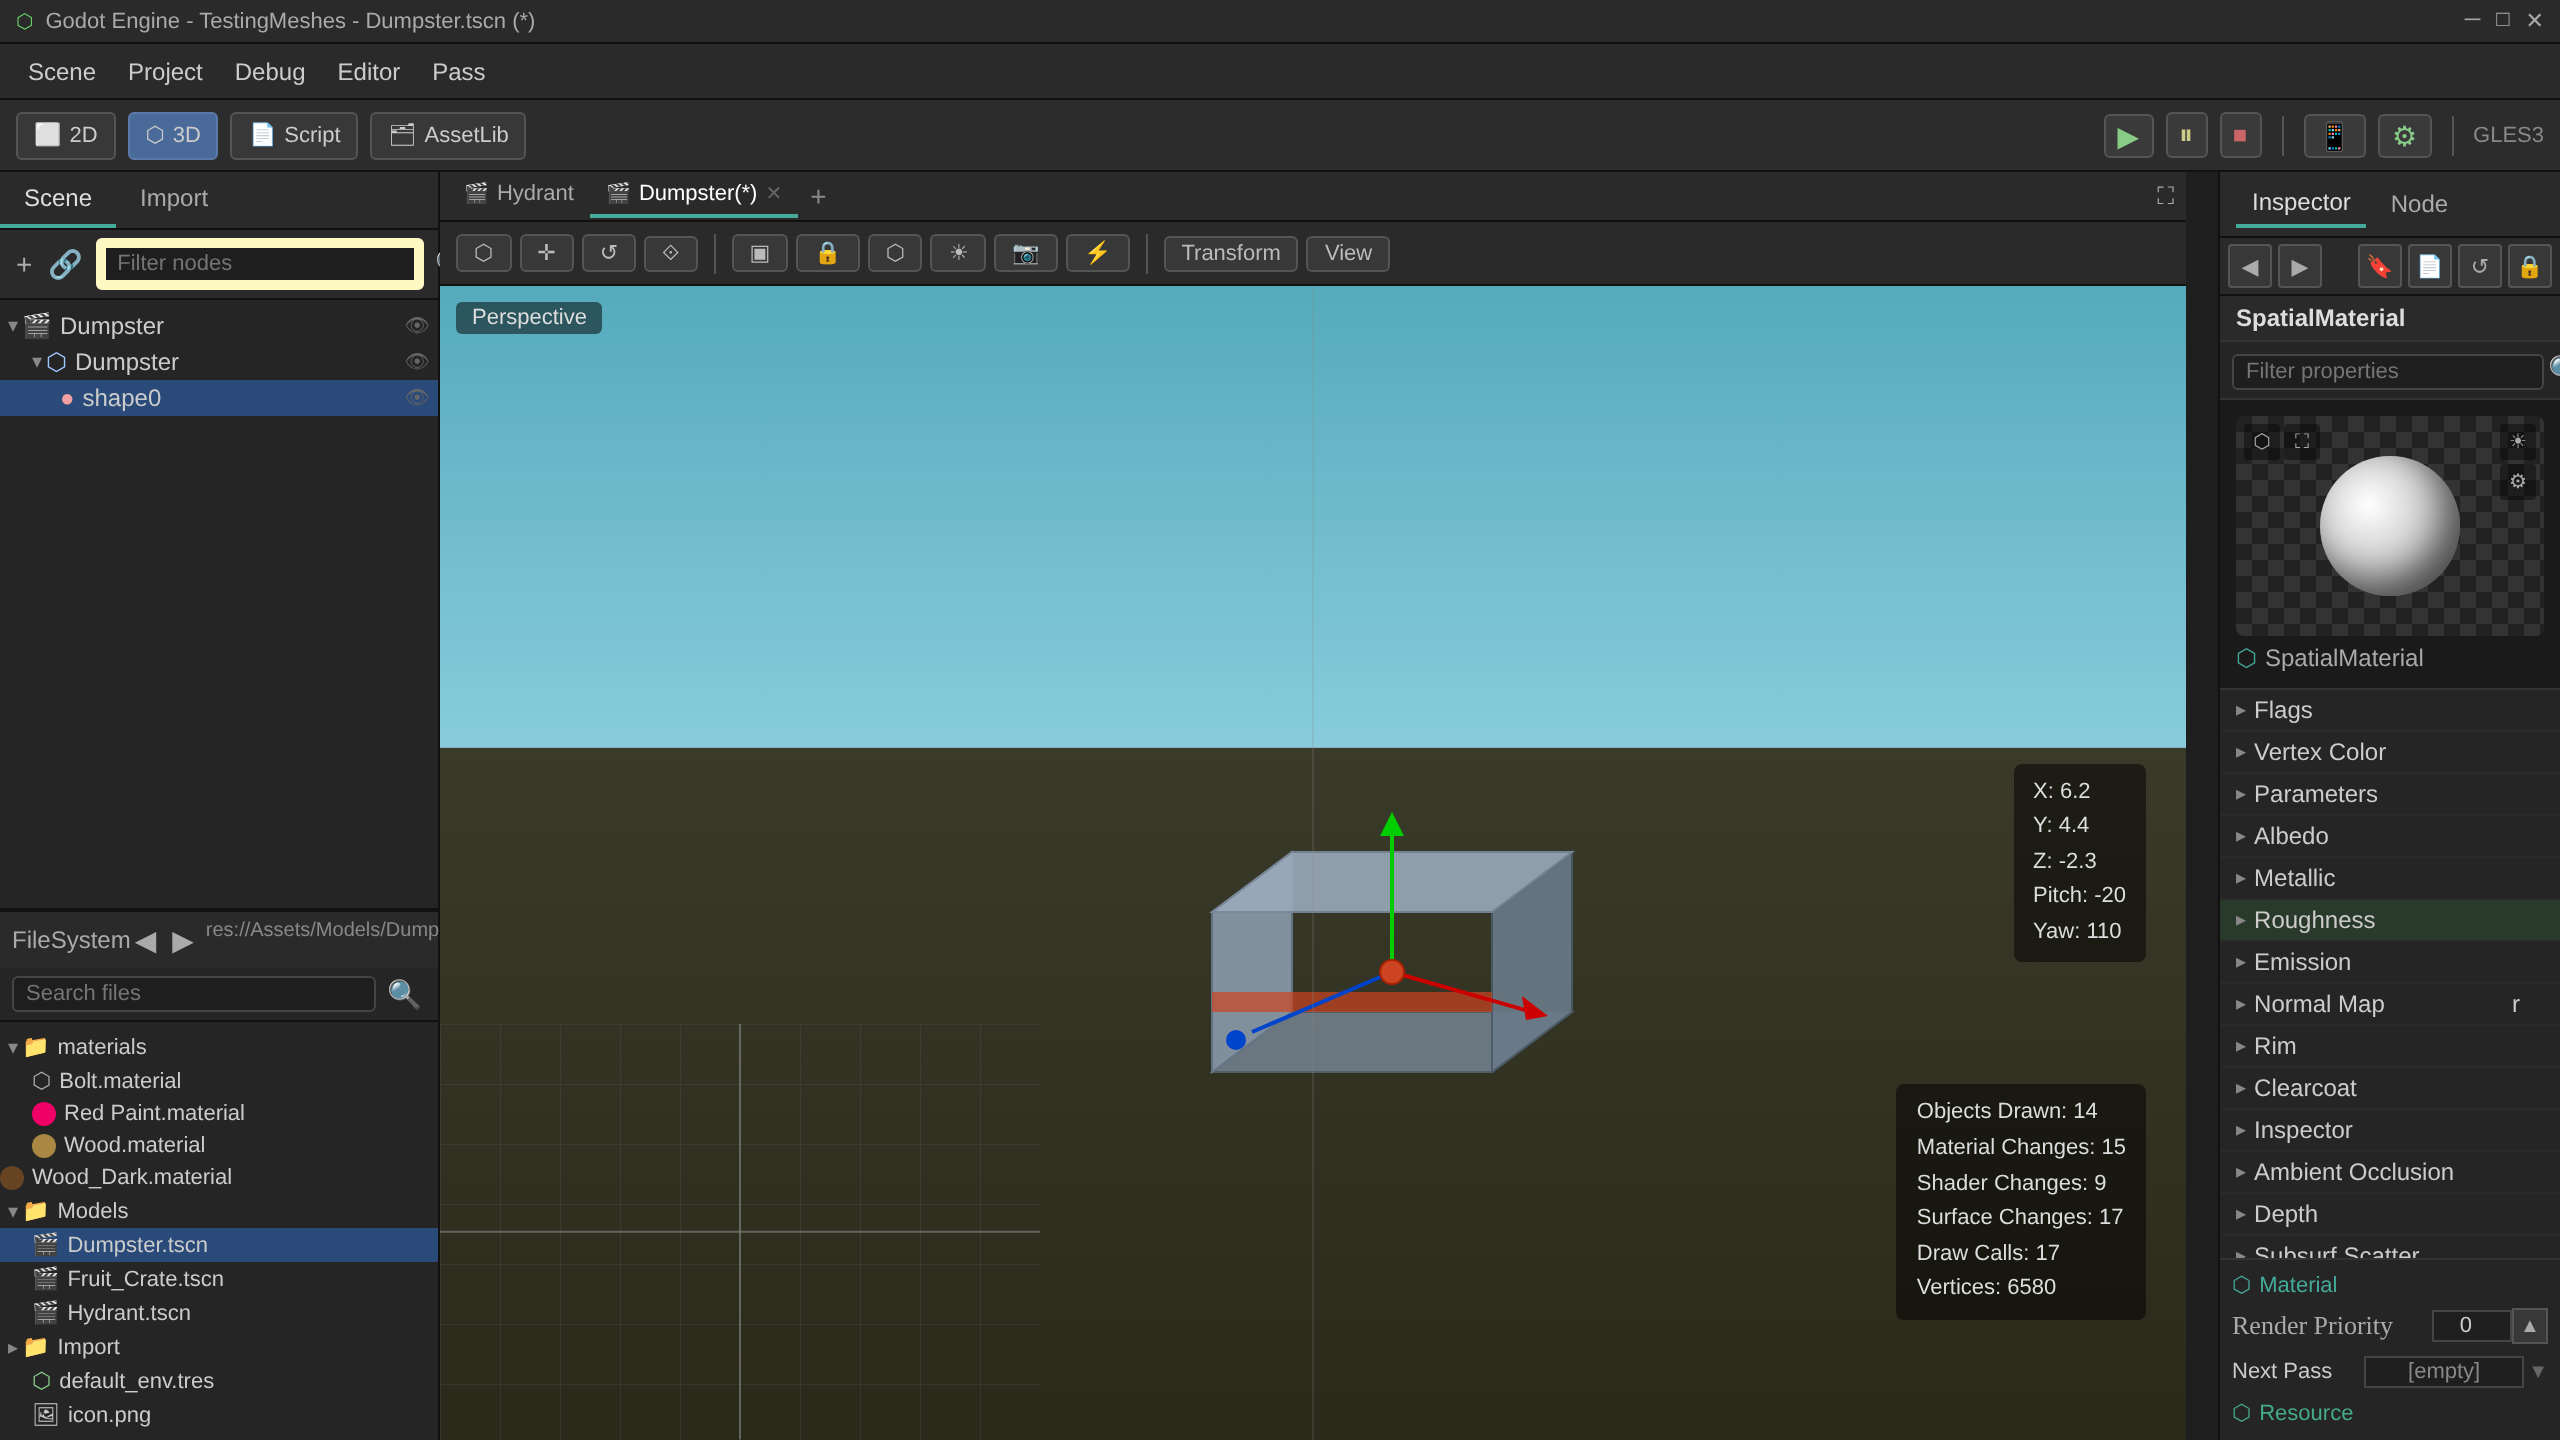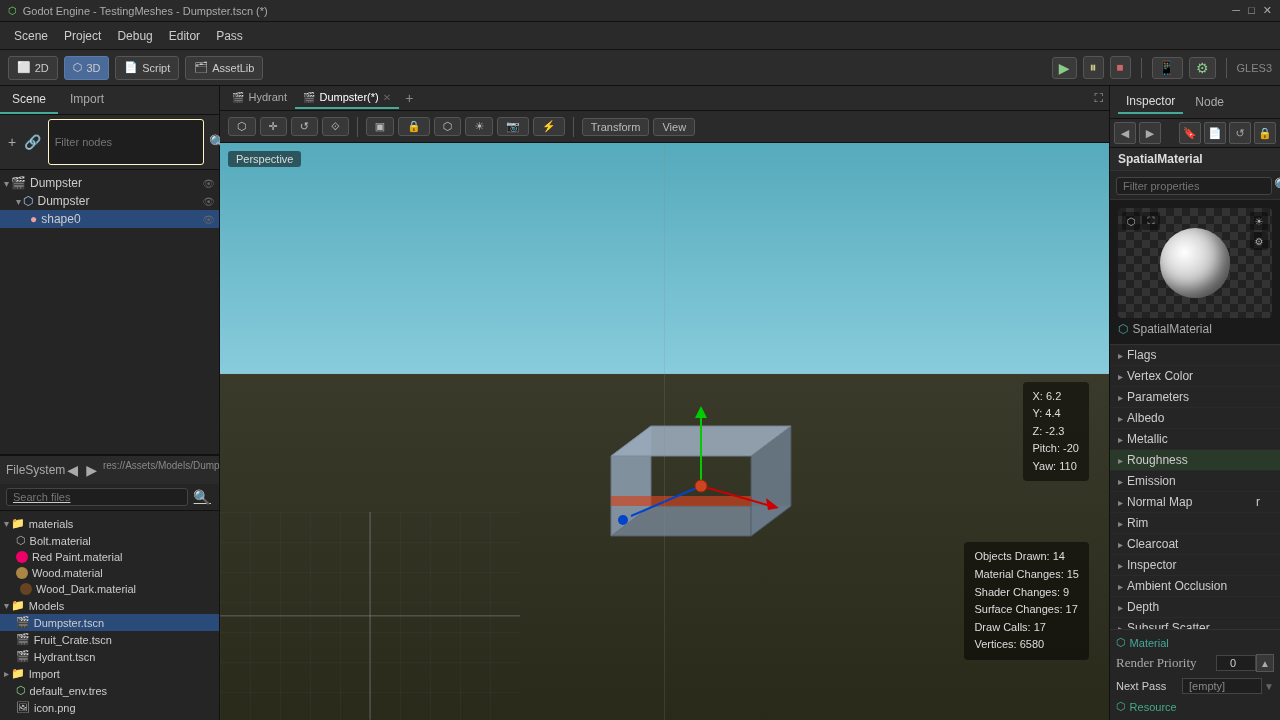--- a/index.html
+++ b/index.html
@@ -23,21 +23,21 @@
     
     
     .main-layout { display: flex; flex: 1; overflow: hidden; }
     
     
     .left-panel { width: 220px; background: #252525; border-right: 1px solid #111; display: flex; flex-direction: column; }
     .panel-tabs { display: flex; background: #2a2a2a; border-bottom: 1px solid #111; }
     .panel-tab { padding: 6px 12px; font-size: 12px; cursor: pointer; color: #aaa; border-bottom: 2px solid transparent; }
     .panel-tab.active { color: #ddd; border-bottom-color: #4a9; }
     .panel-toolbar { display: flex; align-items: center; padding: 4px 6px; background: #2a2a2a; border-bottom: 1px solid #111; gap: 4px; }
-    .panel-toolbar input { flex: 1; background: #1e1e1e; border: 1px solid #fef9c3; color: #ccc; padding: 16px 6px; border-radius: 3px; font-size: 11px; }
+    .panel-toolbar input { flex: 1; background: #1e1e1e; border: 5px solid #fef9c3; color: #ccc; padding: 2px 6px; border-radius: 3px; font-size: 11px; }
     .icon-btn { background: none; border: none; color: #aaa; cursor: pointer; font-size: 14px; padding: 2px; }
     
     
     .tree { flex: 1; overflow-y: auto; padding: 4px 0; }
     .tree-item { display: flex; align-items: center; padding: 2px 4px; cursor: pointer; }
     .tree-item.selected { background: #2a4a7a; }
     .tree-indent { display: inline-block; }
     .tree-arrow { color: #888; margin-right: 2px; font-size: 10px; }
     .tree-icon { margin-right: 4px; font-size: 12px; }
     .tree-label { font-size: 12px; color: #ccc; }
@@ -59,21 +59,21 @@
     
     .watermark { position: absolute; bottom: 20px; left: 50%; transform: translateX(-50%); opacity: 0.8; }
     
     
     .bottom-bar { height: 28px; background: #2a2a2a; border-top: 1px solid #111; display: flex; align-items: center; padding: 0 8px; gap: 4px; font-size: 11px; }
     .bottom-tab { padding: 2px 10px; color: #aaa; cursor: pointer; border-radius: 3px; }
     .bottom-tab.active { background: #3a3a3a; color: #fff; }
     .status-right { margin-left: auto; color: #888; font-size: 11px; }
     
     
-    .right-panel { width: 171px; background: #252525; border-left: 1px solid #111; display: flex; flex-direction: column; }
+    .right-panel { width: 171px; background: #252525; border-left: 1px solid #111; display: flex; flex-direction: column; margin-left: 16px; }
     .inspector-header { display: flex; align-items: center; background: #2a2a2a; border-bottom: 1px solid #111; padding: 4px 8px; gap: 4px; }
     .inspector-tab { padding: 4px 8px; font-size: 12px; cursor: pointer; color: #aaa; }
     .inspector-tab.active { color: #ddd; border-bottom: 2px solid #4a9; }
     
     .inspector-toolbar { display: flex; align-items: center; padding: 3px 4px; background: #2a2a2a; border-bottom: 1px solid #111; gap: 3px; }
     .insp-btn { background: #383838; border: 1px solid #555; color: #aaa; width: 22px; height: 22px; display: flex; align-items: center; justify-content: center; border-radius: 2px; cursor: pointer; font-size: 11px; }
     
     
     .material-preview { background: #1a1a1a; padding: 8px; border-bottom: 1px solid #333; position: relative; }
     .preview-container { background: repeating-conic-gradient(#333 0% 25%, #222 0% 50%) 0 0 / 16px 16px; width: 100%; height: 110px; border-radius: 4px; display: flex; align-items: center; justify-content: center; position: relative; }
@@ -93,27 +93,27 @@
     .prop-arrow { color: #888; margin-right: 4px; font-size: 10px; }
     .prop-label { font-size: 12px; color: #ccc; }
     
     
     .inspector-bottom { border-top: 1px solid #333; padding: 4px 6px; }
     .render-priority-row { display: flex; align-items: center; padding: 3px 0; }
     .rp-label { font-size: 13px; color: #aaa; flex: 1; font-family: Liberation Serif, serif; }
     .rp-value { background: #1e1e1e; border: 1px solid #444; color: #ccc; padding: 1px 4px; width: 40px; font-size: 11px; text-align: right; }
     .next-pass-row { display: flex; align-items: center; padding: 3px 0; }
     .np-label { font-size: 11px; color: #ccc; flex: 1; }
-    .np-value { background: #1e1e1e; border: 1px solid #444; color: #888; padding: 1px 6px; font-size: 11px; flex: 1; }
+    .np-value { background: #1e1e1e; border: 1px solid #444; color: #888; padding: 1px 6px; font-size: 11px; flex: 1; text-align: center; }
     .resource-row { display: flex; align-items: center; padding: 3px 0; }
     .res-icon { color: #4a8; margin-right: 4px; font-size: 11px; }
     .res-label { font-size: 11px; color: #4a8; }
     .fs-header { display: flex; align-items: center; padding: 4px 6px; background: #2a2a2a; border-top: 1px solid #111; }
     .fs-title { font-size: 12px; color: #aaa; }
-    .fs-toolbar { display: flex; align-items: center; padding: 3px 6px; gap: 4px; border-bottom: 1px solid #111; text-decoration: underline; }
+    .fs-toolbar { display: flex; align-items: center; padding: 3px 6px; gap: 4px; border-bottom: 1px solid #111; }
     .fs-search { flex: 1; background: #1e1e1e; border: 1px solid #444; color: #ccc; padding: 2px 6px; border-radius: 3px; font-size: 11px; }
     .fs-tree { flex: 1; overflow-y: auto; padding: 4px 0; }
     .fs-item { display: flex; align-items: center; padding: 2px 4px; cursor: pointer; font-size: 11px; }
     .fs-item.selected { background: #2a4a7a; }
     .fs-icon { margin-right: 4px; font-size: 11px; }
     
     
     .tabs-row { display: flex; align-items: center; background: #2a2a2a; border-bottom: 1px solid #111; padding: 0 4px; }
     .doc-tab { display: flex; align-items: center; padding: 4px 8px; font-size: 11px; color: #aaa; cursor: pointer; border-bottom: 2px solid transparent; gap: 4px; }
     .doc-tab.active { color: #fff; border-bottom-color: #4a9; }
@@ -243,21 +243,21 @@
           <span>Bolt.material</span>
         </div>
         <div class="fs-item" style="padding-left:16px;">
           <span class="fs-icon" style="color:#e06;width:12px;height:12px;display:inline-block;background:#e06;border-radius:50%;margin-right:4px;"></span>
           <span>Red Paint.material</span>
         </div>
         <div class="fs-item" style="padding-left:16px;">
           <span class="fs-icon" style="color:#a84;width:12px;height:12px;display:inline-block;background:#a84;border-radius:50%;margin-right:4px;"></span>
           <span>Wood.material</span>
         </div>
-        <div class="fs-item" style="padding-left:20px;">
+        <div class="fs-item" style="padding-left:0;">
           <span class="fs-icon" style="color:#642;width:12px;height:12px;display:inline-block;background:#642;border-radius:50%;margin-right:4px;"></span>
           <span>Wood_Dark.material</span>
         </div>
 
         <div class="fs-item">
           <span class="tree-arrow" style="font-size:10px;color:#888;">▾</span>
           <span class="fs-icon">📁</span>
           <span>Models</span>
         </div>
         <div class="fs-item selected" style="padding-left:16px;">

